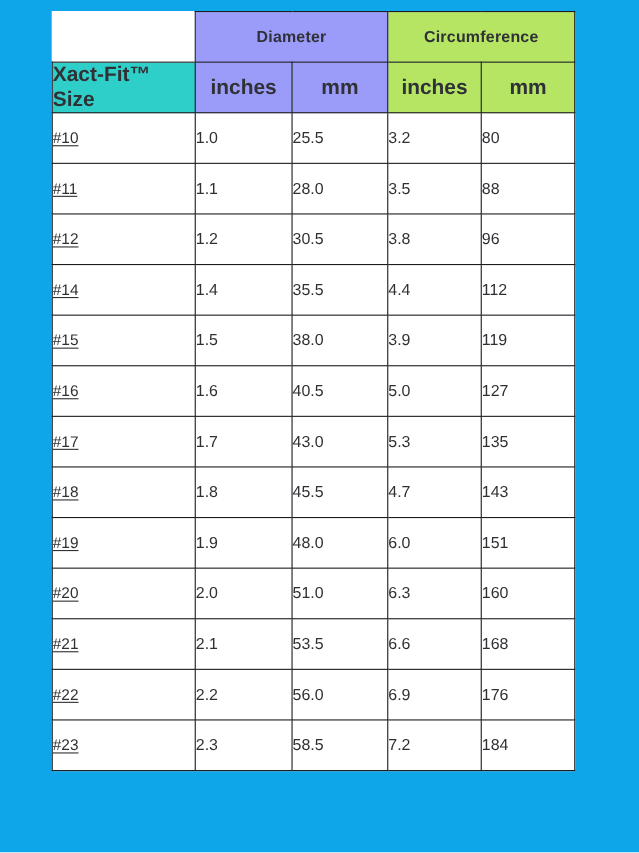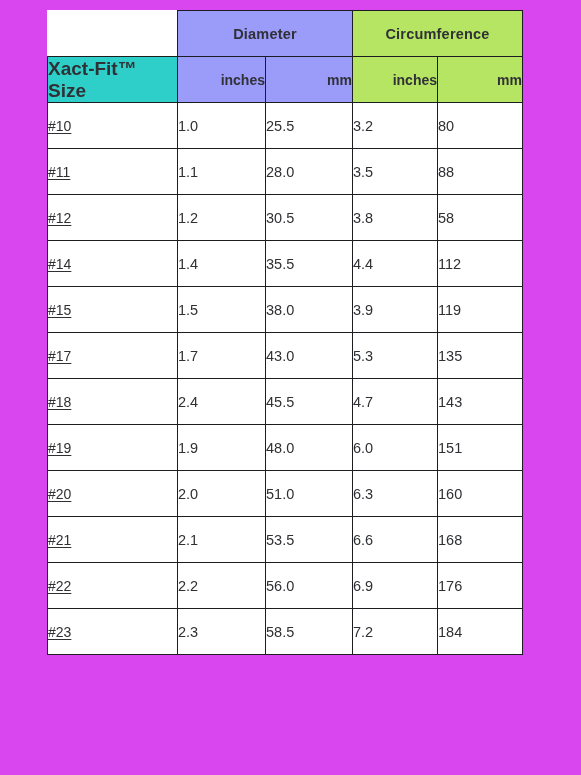--- a/index.html
+++ b/index.html
@@ -12,21 +12,21 @@
     height: 775px;
     font-family: "Liberation Sans", sans-serif;
     color: #2f3033;
     overflow: hidden;
   }
 
   .page {
     position: relative;
     width: 581px;
     height: 775px;
-    background: #d946ef;
+    background: #0ea5e9;
   }
 
   .size-table {
     position: absolute;
     left: 47px;
     top: 10px;
     width: 475px;
     border-collapse: collapse;
     table-layout: fixed;
     background: #ffffff;
@@ -52,23 +52,23 @@
     font-weight: bold;
     letter-spacing: 0.2px;
     color: #303136;
   }
   .group-diameter { background: #9b9bfa; }
   .group-circumference { background: #b5e563; }
 
   
   .sub-head {
     height: 45px;
-    text-align: right;
+    text-align: center;
     vertical-align: middle;
-    font-size: 14px;
+    font-size: 19px;
     font-weight: bold;
     color: #303136;
   }
   .head-size {
     background: #2fcfc9;
     text-align: left;
     padding-left: 13px;
     font-size: 19px;
   }
   .sub-diameter { background: #9b9bfa; }
@@ -146,46 +146,53 @@
           <td class="cell-num">1.1</td>
           <td class="cell-num">28.0</td>
           <td class="cell-num">3.5</td>
           <td class="cell-num">88</td>
         </tr>
         <tr class="data-row">
           <td class="cell-size"><span class="size-link">#12</span></td>
           <td class="cell-num">1.2</td>
           <td class="cell-num">30.5</td>
           <td class="cell-num">3.8</td>
-          <td class="cell-num">58</td>
+          <td class="cell-num">96</td>
         </tr>
         <tr class="data-row">
           <td class="cell-size"><span class="size-link">#14</span></td>
           <td class="cell-num">1.4</td>
           <td class="cell-num">35.5</td>
           <td class="cell-num">4.4</td>
           <td class="cell-num">112</td>
         </tr>
         <tr class="data-row">
           <td class="cell-size"><span class="size-link">#15</span></td>
           <td class="cell-num">1.5</td>
           <td class="cell-num">38.0</td>
           <td class="cell-num">3.9</td>
           <td class="cell-num">119</td>
         </tr>
         <tr class="data-row">
+          <td class="cell-size"><span class="size-link">#16</span></td>
+          <td class="cell-num">1.6</td>
+          <td class="cell-num">40.5</td>
+          <td class="cell-num">5.0</td>
+          <td class="cell-num">127</td>
+        </tr>
+        <tr class="data-row">
           <td class="cell-size"><span class="size-link">#17</span></td>
           <td class="cell-num">1.7</td>
           <td class="cell-num">43.0</td>
           <td class="cell-num">5.3</td>
           <td class="cell-num">135</td>
         </tr>
         <tr class="data-row">
           <td class="cell-size"><span class="size-link">#18</span></td>
-          <td class="cell-num">2.4</td>
+          <td class="cell-num">1.8</td>
           <td class="cell-num">45.5</td>
           <td class="cell-num">4.7</td>
           <td class="cell-num">143</td>
         </tr>
         <tr class="data-row">
           <td class="cell-size"><span class="size-link">#19</span></td>
           <td class="cell-num">1.9</td>
           <td class="cell-num">48.0</td>
           <td class="cell-num">6.0</td>
           <td class="cell-num">151</td>

